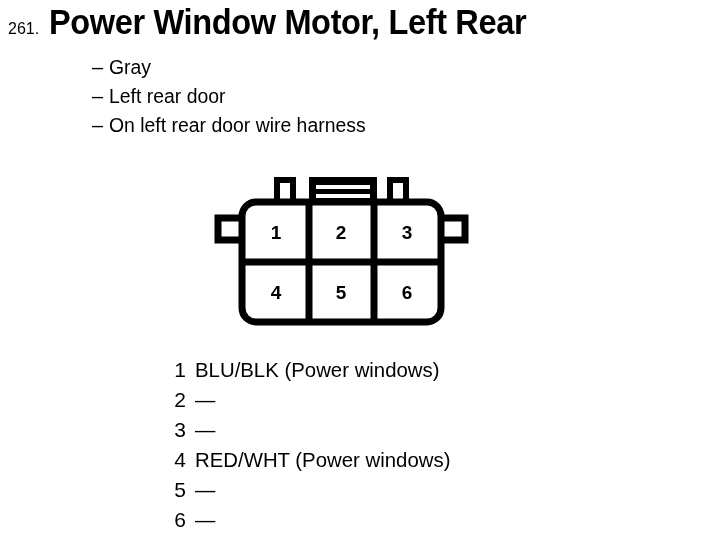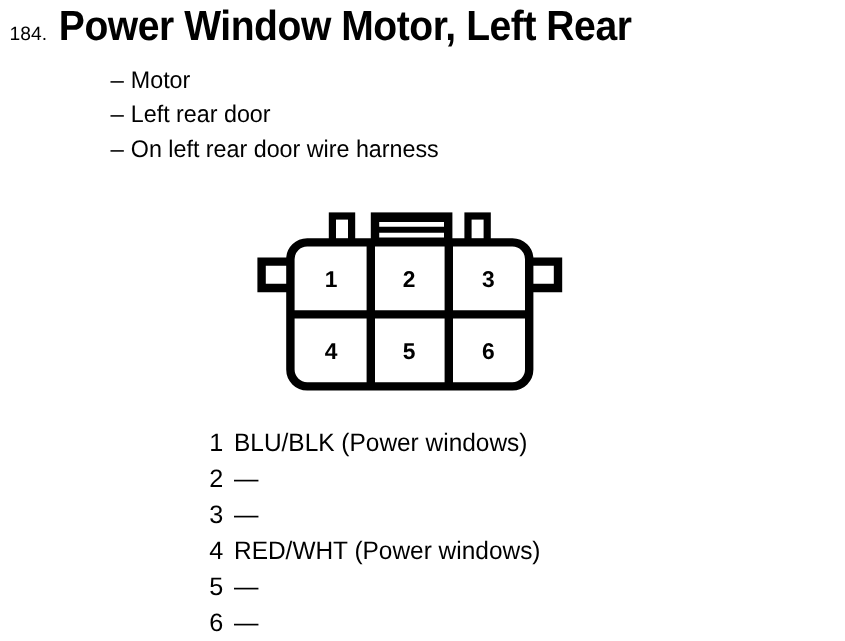--- a/index.html
+++ b/index.html
@@ -96,28 +96,28 @@
     margin-left: 9px;
     font-size: 21px;
     transform: scaleX(0.97);
     transform-origin: left center;
   }
 </style>
 </head>
 <body>
 
 <div id="title-row">
-  <span>184.</span>
+  <span>261.</span>
   <span id="title-text">Power Window Motor, Left Rear</span>
 </div>
 
 <div id="attributes">
   <div class="attr-line">
     <span class="attr-dash">–</span>
-    <span class="attr-label">Motor</span>
+    <span class="attr-label">Gray</span>
   </div>
   <div class="attr-line">
     <span class="attr-dash">–</span>
     <span class="attr-label">Left rear door</span>
   </div>
   <div class="attr-line">
     <span class="attr-dash">–</span>
     <span class="attr-label">On left rear door wire harness</span>
   </div>
 </div>

